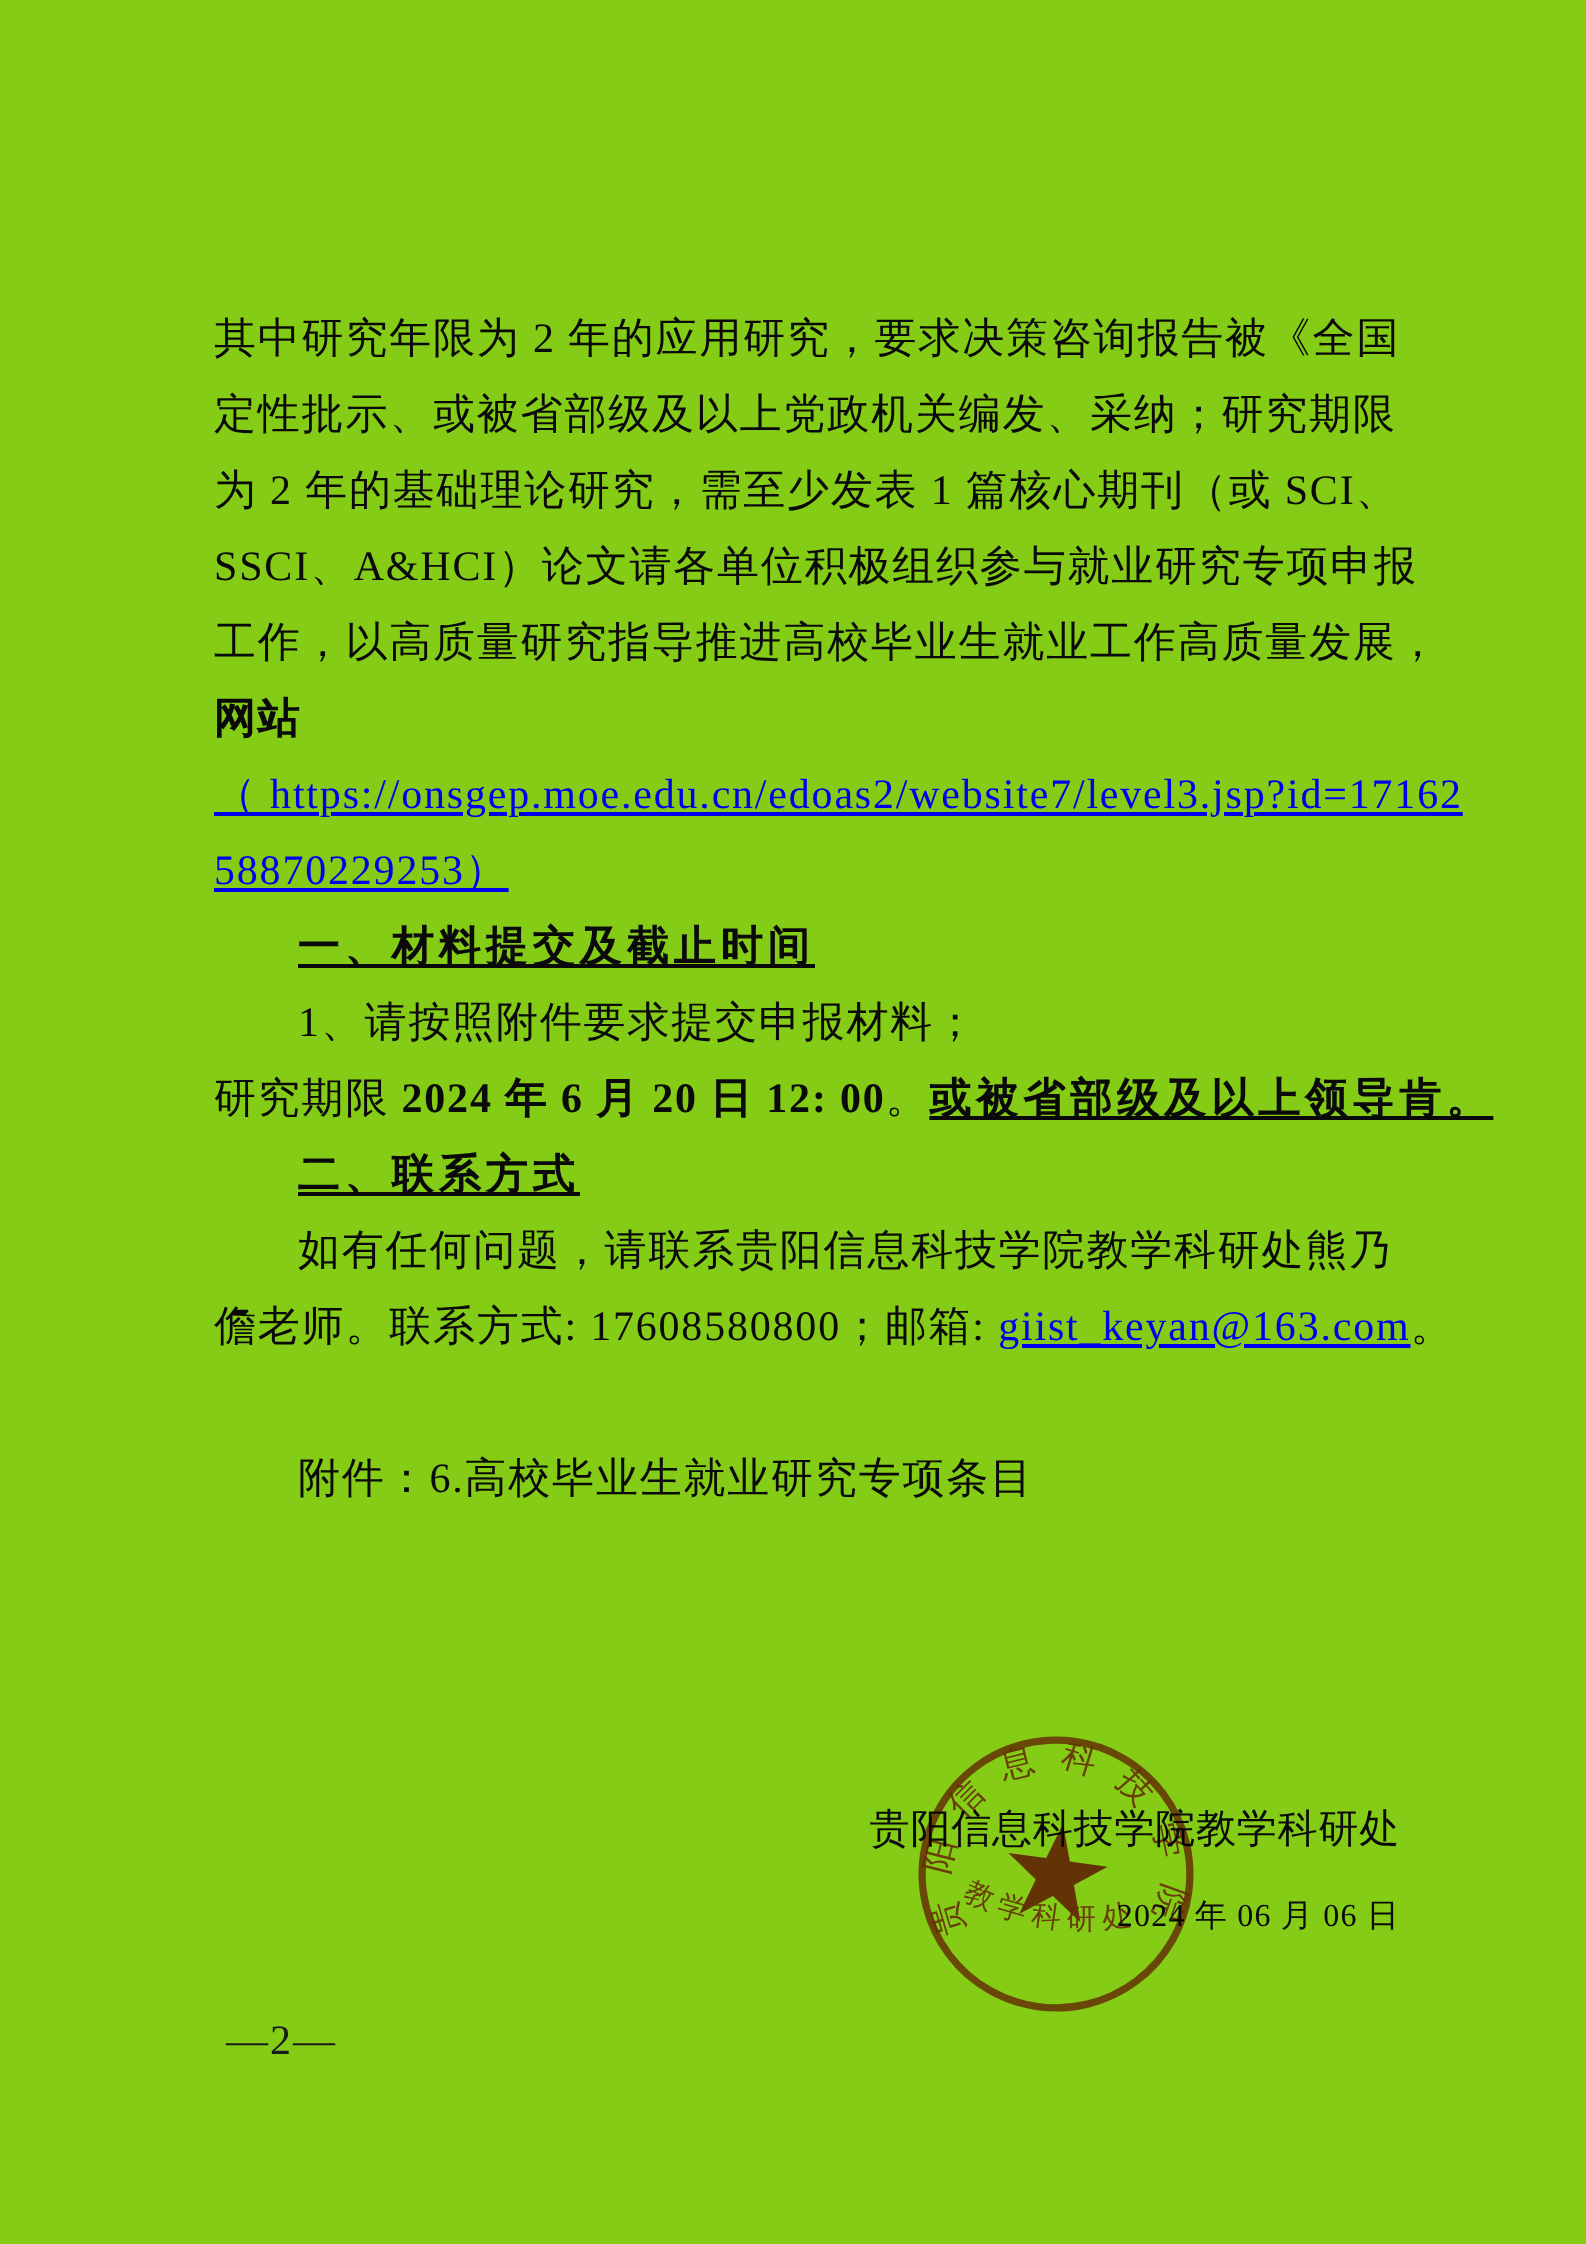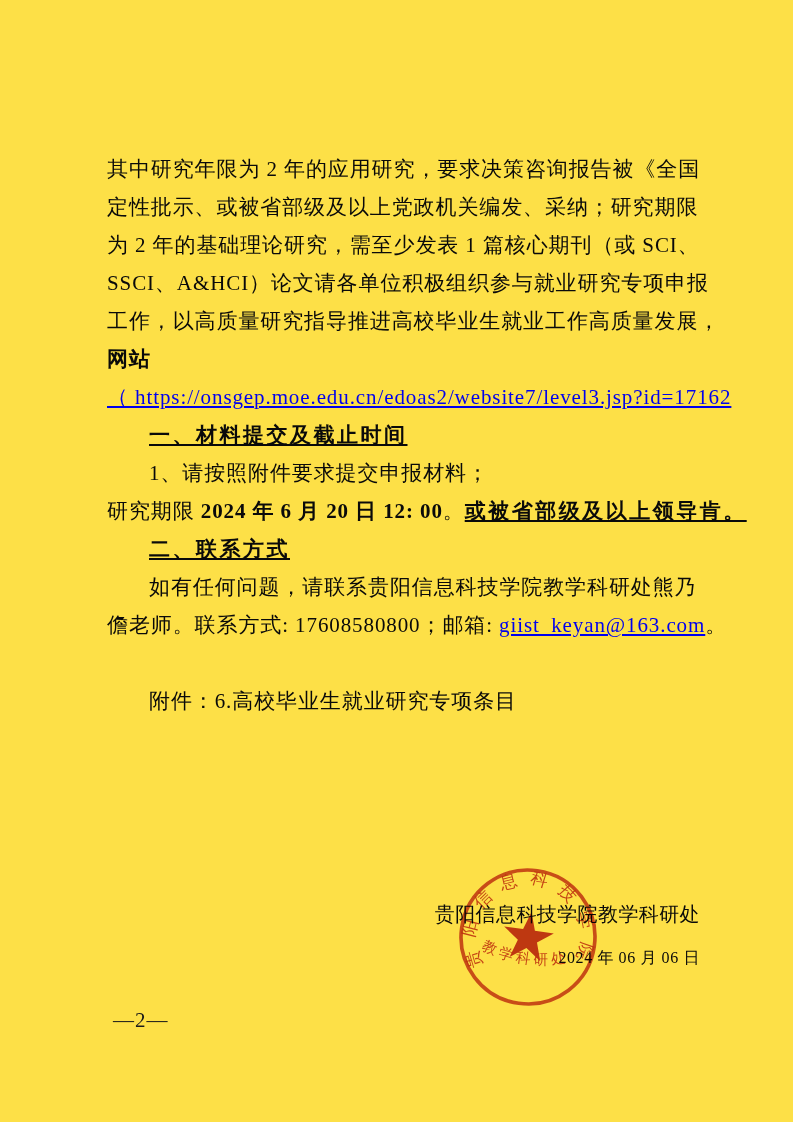--- a/index.html
+++ b/index.html
@@ -4,21 +4,21 @@
 <style>
   html, body {
     margin: 0;
     padding: 0;
     background: #ffffff;
   }
   .page {
     position: relative;
     width: 793px;
     height: 1122px;
-    background: #fde047;
+    background: #84cc16;
     overflow: hidden;
     font-family: "Liberation Serif", "DejaVu Serif", serif;
     color: #0a0a0a;
   }
   .doc-body {
     position: absolute;
     left: 107px;
     top: 150px;
     width: 586px;
   }
@@ -85,20 +85,21 @@
 <div class="page">
 
   <div class="doc-body">
       <div class="doc-line"><span class="seg">其中研究年限为 2 年的应用研究，要求决策咨询报告被《全国</span></div>
       <div class="doc-line"><span class="seg">定性批示、或被省部级及以上党政机关编发、采纳；研究期限</span></div>
       <div class="doc-line"><span class="seg">为 2 年的基础理论研究，需至少发表 1 篇核心期刊（或 SCI、</span></div>
       <div class="doc-line"><span class="seg">SSCI、A&amp;HCI）论文请各单位积极组织参与就业研究专项申报</span></div>
       <div class="doc-line"><span class="seg">工作，以高质量研究指导推进高校毕业生就业工作高质量发展，</span></div>
       <div class="doc-line"><span class="seg bold">网站</span></div>
       <div class="doc-line"><a class="seg link">（ https://onsgep.moe.edu.cn/edoas2/website7/level3.jsp?id=17162</a></div>
+      <div class="doc-line"><a class="seg link">58870229253）</a></div>
       <div class="doc-line indent"><span class="seg hei">一、材料提交及截止时间</span></div>
       <div class="doc-line indent"><span class="seg">1、请按照附件要求提交申报材料；</span></div>
       <div class="doc-line"><span class="seg">研究期限 </span><span class="seg bold">2024 年 6 月 20 日 12: 00</span><span class="seg">。</span><span class="seg hei">或被省部级及以上领导肯。</span></div>
       <div class="doc-line indent"><span class="seg hei">二、联系方式</span></div>
       <div class="doc-line indent"><span class="seg">如有任何问题，请联系贵阳信息科技学院教学科研处熊乃</span></div>
       <div class="doc-line"><span class="seg">儋老师。联系方式: 17608580800；邮箱: </span><a class="seg link">giist_keyan@163.com</a><span class="seg">。</span></div>
       <div class="doc-line"></div>
       <div class="doc-line indent"><span class="seg">附件：6.高校毕业生就业研究专项条目</span></div>
     </div>
 

